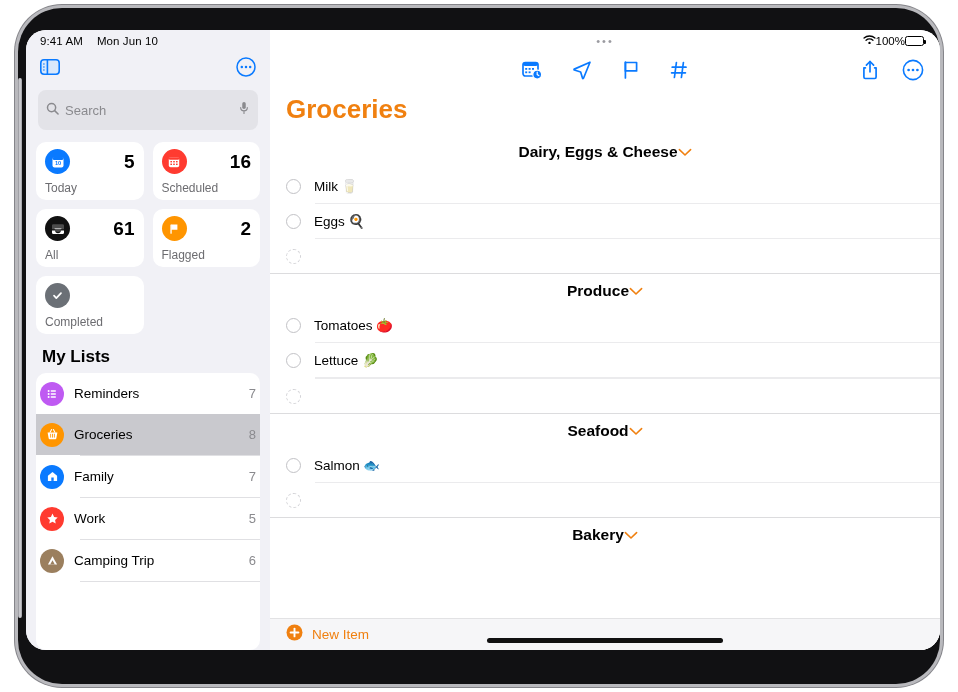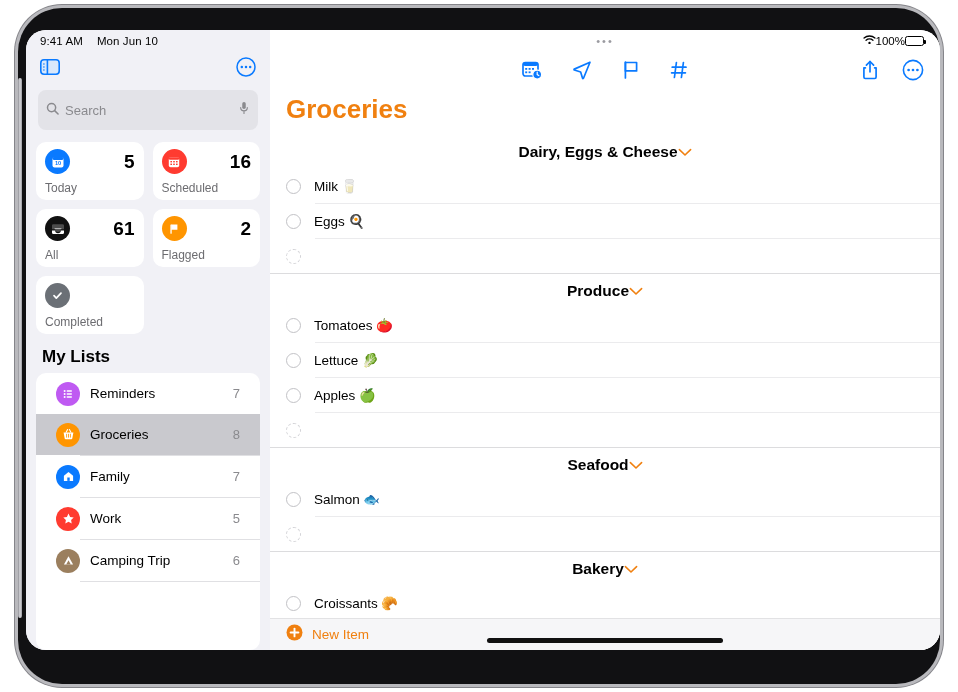--- a/index.html
+++ b/index.html
@@ -93,21 +93,21 @@
   #mylists-header {
     font-size: 17px; font-weight: bold; color: #000;
     margin: 13px 0 6px 16px;
   }
   #lists-card {
     margin: 0 10px; background: #fff; border-radius: 10px;
     overflow: hidden; flex: 1;
   }
   .list-row {
     height: 41px; display: flex; align-items: center;
-    padding: 0 20px; gap: 10px; position: relative;
+    padding: 0 4px; gap: 10px; position: relative;
   }
   .list-row.selected { background: #c9c9ce; }
   .list-row .licon {
     width: 24px; height: 24px; border-radius: 50%;
     display: flex; align-items: center; justify-content: center; flex: none;
   }
   .list-row .lname { font-size: 13.5px; color: #000; flex: 1; }
   .list-row .lcount { font-size: 13px; color: #8a8a8e; }
   .list-sep { height: 1px; background: #e0e0e3; margin-left: 44px; }
 
@@ -531,24 +531,20 @@
       <div class="item-row">
         <span class="circle"></span>
         <span class="item-label">Tomatoes 🍅</span>
       </div>
       <div class="item-sep"></div>
       <div class="item-row">
         <span class="circle"></span>
         <span class="item-label">Lettuce 🥬</span>
       </div>
       <div class="item-sep"></div>
-      <div class="item-row">
-        <span class="circle"></span>
-        <span class="item-label">Apples 🍏</span>
-      </div>
       <div class="item-sep"></div>
       <div class="item-row">
         <span class="circle dashed"></span>
         <span class="item-label"></span>
       </div>
       <div class="section-sep"></div>
 
       <div class="section-head">
         <span class="sh-title">Seafood</span>
         <span>
@@ -568,24 +564,20 @@
       </div>
       <div class="section-sep"></div>
 
       <div class="section-head">
         <span class="sh-title">Bakery</span>
         <span>
           <svg width="14" height="9" viewBox="0 0 14 9">
               <path d="M1.4 1.6L7 7 12.6 1.6" fill="none" stroke="#f08010" stroke-width="1.6" stroke-linecap="round" stroke-linejoin="round"></path>
             </svg>
         </span>
-      </div>
-      <div class="item-row">
-        <span class="circle"></span>
-        <span class="item-label">Croissants 🥐</span>
       </div>
 
       <div id="new-item-bar">
         <span>
           <svg width="17" height="17" viewBox="0 0 17 17">
             <circle cx="8.5" cy="8.5" r="8" fill="#f08010"></circle>
             <line x1="8.5" y1="4.6" x2="8.5" y2="12.4" stroke="#fff" stroke-width="1.9" stroke-linecap="round"></line>
             <line x1="4.6" y1="8.5" x2="12.4" y2="8.5" stroke="#fff" stroke-width="1.9" stroke-linecap="round"></line>
           </svg>
         </span>

